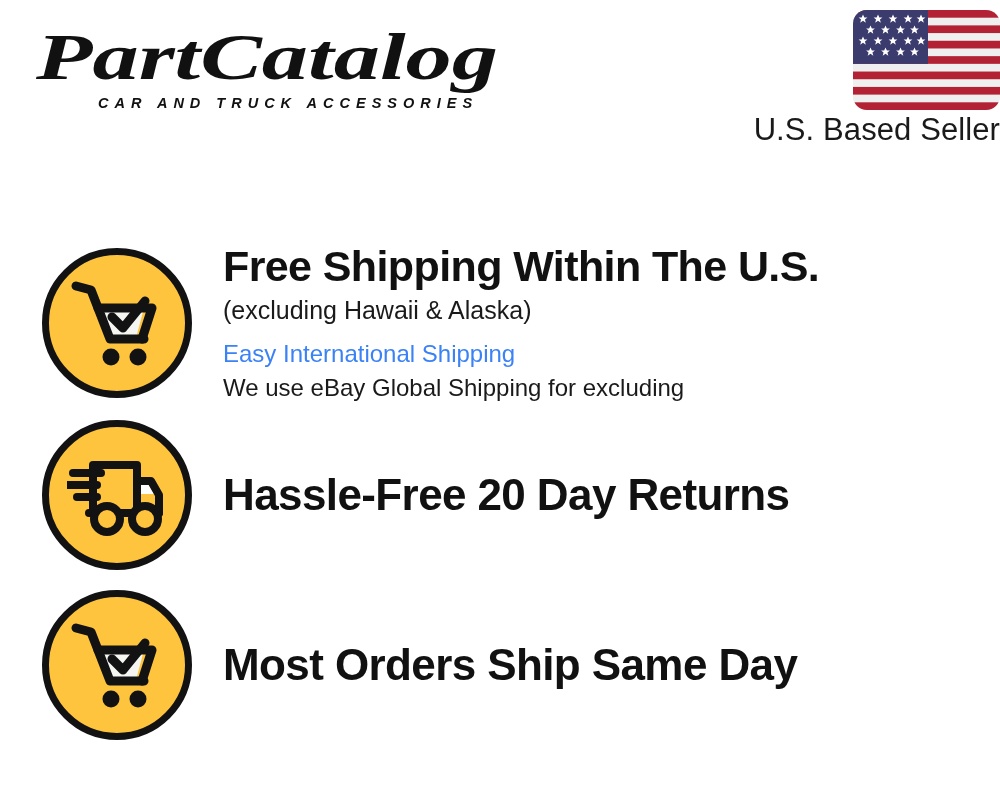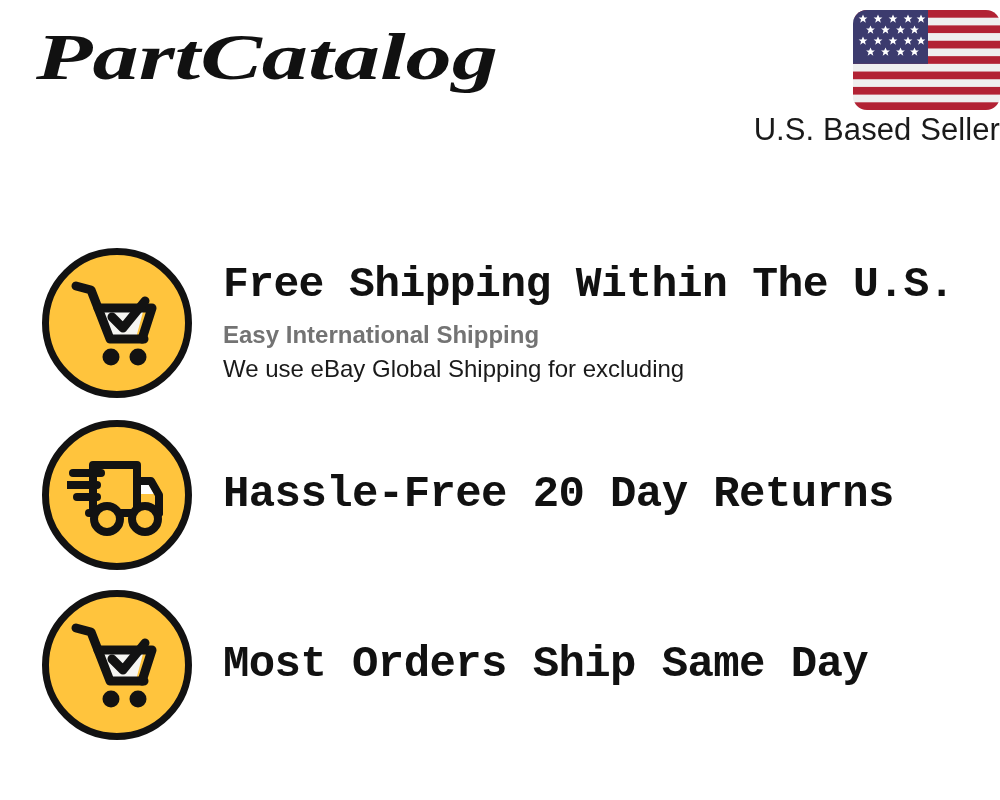--- a/index.html
+++ b/index.html
@@ -111,45 +111,45 @@
   }
   .badge svg { display: block; }
 
   .feature-text {
     flex: 1 1 auto;
     margin-left: 31px;
     padding-right: 20px;
   }
   .feature-title {
     display: block;
-    font-family: Liberation Mono, monospace;
+    font-family: Liberation Sans, sans-serif;
     font-weight: bold;
     font-size: 44px;
     line-height: 1.08;
     letter-spacing: -0.6px;
     color: #111111;
     white-space: nowrap;
   }
   .feature-note {
     display: block;
     font-family: "Liberation Sans", sans-serif;
     font-weight: 400;
     font-size: 25px;
     line-height: 1.35;
     color: #1a1a1a;
     margin-top: 5px;
     white-space: nowrap;
   }
   .feature-subtitle {
     display: block;
     font-family: "Liberation Sans", sans-serif;
-    font-weight: bold;
+    font-weight: normal;
     font-size: 24px;
     line-height: 1.3;
-    color: #737373;
+    color: #3b82f6;
     margin-top: 10px;
     white-space: nowrap;
   }
   .feature-desc {
     display: block;
     font-family: "Liberation Sans", sans-serif;
     font-weight: 400;
     font-size: 24px;
     line-height: 1.3;
     color: #1a1a1a;
@@ -160,20 +160,21 @@
 </style>
 </head>
 <body>
 
 <div class="header">
 
   <div class="logo-block">
     <svg class="logo-wordmark" viewBox="0 0 466 72" aria-hidden="true">
       <text x="0" y="57" font-family="'Liberation Serif', serif" font-size="66" font-weight="bold" font-style="italic" fill="#111111" textLength="462" lengthAdjust="spacingAndGlyphs">PartCatalog</text>
     </svg>
+    <span class="logo-tagline">CAR AND TRUCK ACCESSORIES</span>
   </div>
 
   <div class="seller-block">
     <span class="flag">
       <svg width="147" height="100" viewBox="0 0 147 100" aria-hidden="true">
         <rect x="0" y="0" width="147" height="100" fill="#EFEFEF"></rect>
         <g fill="#B22234">
           <rect x="0" y="0" width="147" height="7.69"></rect>
           <rect x="0" y="15.38" width="147" height="7.69"></rect>
           <rect x="0" y="30.77" width="147" height="7.69"></rect>
@@ -226,20 +227,21 @@
         <path d="M34 31 L76 31 L68 61 L44 61 Z" fill="#F5F5F2"></path>
         <path d="M8 9 L23 13 L30 31 L42 62 L76 62" fill="none" stroke="#121212" stroke-width="9" stroke-linecap="round" stroke-linejoin="round"></path>
         <path d="M30 31 L84 31 L74 62" fill="none" stroke="#121212" stroke-width="9" stroke-linecap="round" stroke-linejoin="round"></path>
         <path d="M44 40 L55 51 L77 24" fill="none" stroke="#121212" stroke-width="9" stroke-linecap="round" stroke-linejoin="round"></path>
         <circle cx="43" cy="80" r="8.5" fill="#121212"></circle>
         <circle cx="70" cy="80" r="8.5" fill="#121212"></circle>
       </svg>
     </div>
     <div class="feature-text">
       <span class="feature-title">Free Shipping Within The U.S.</span>
+      <span class="feature-note">(excluding Hawaii &amp; Alaska)</span>
       <span class="feature-subtitle">Easy International Shipping</span>
       <span class="feature-desc">We use eBay Global Shipping for excluding</span>
     </div>
   </div>
 
   <div class="feature-row row-1">
     <div class="badge">
       <svg width="100" height="88" viewBox="0 0 100 88" aria-hidden="true">
         <path d="M70 30 L84 30 L92 44 L92 62 L70 62 Z" fill="#FFC43D"></path>
         <path d="M74 34 L82 34 L87 43 L74 43 Z" fill="#FFFFFF"></path>

